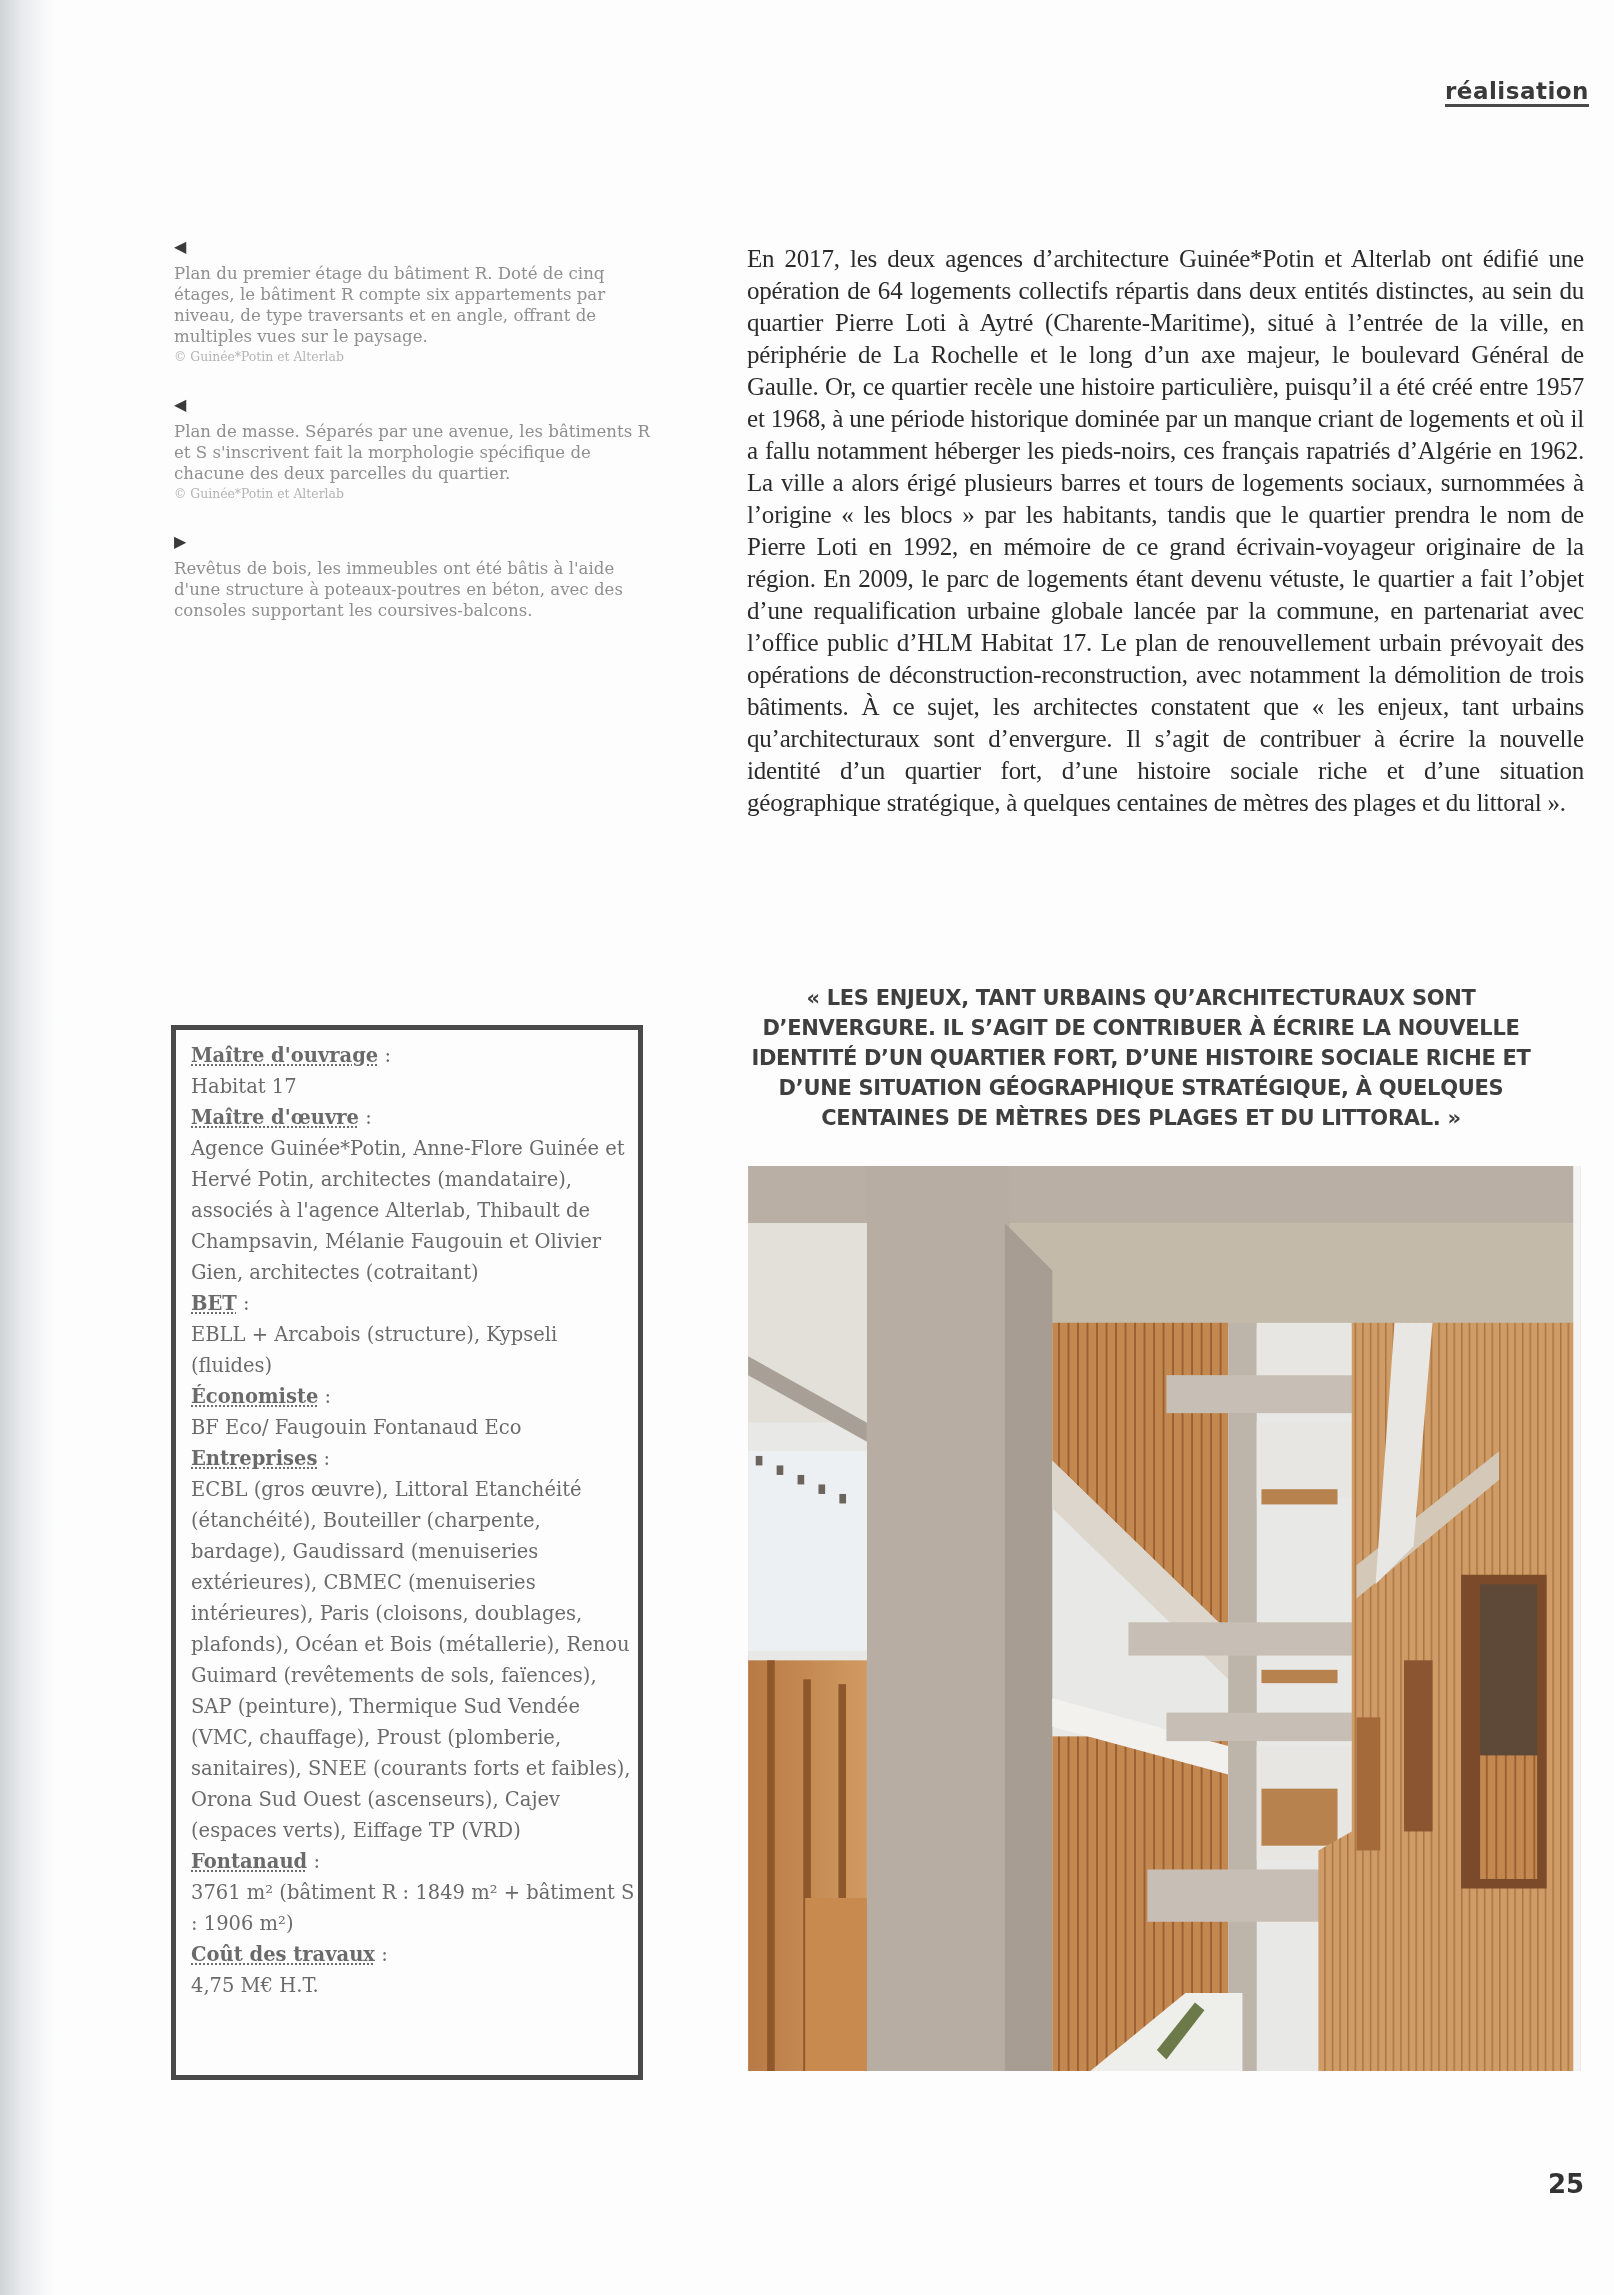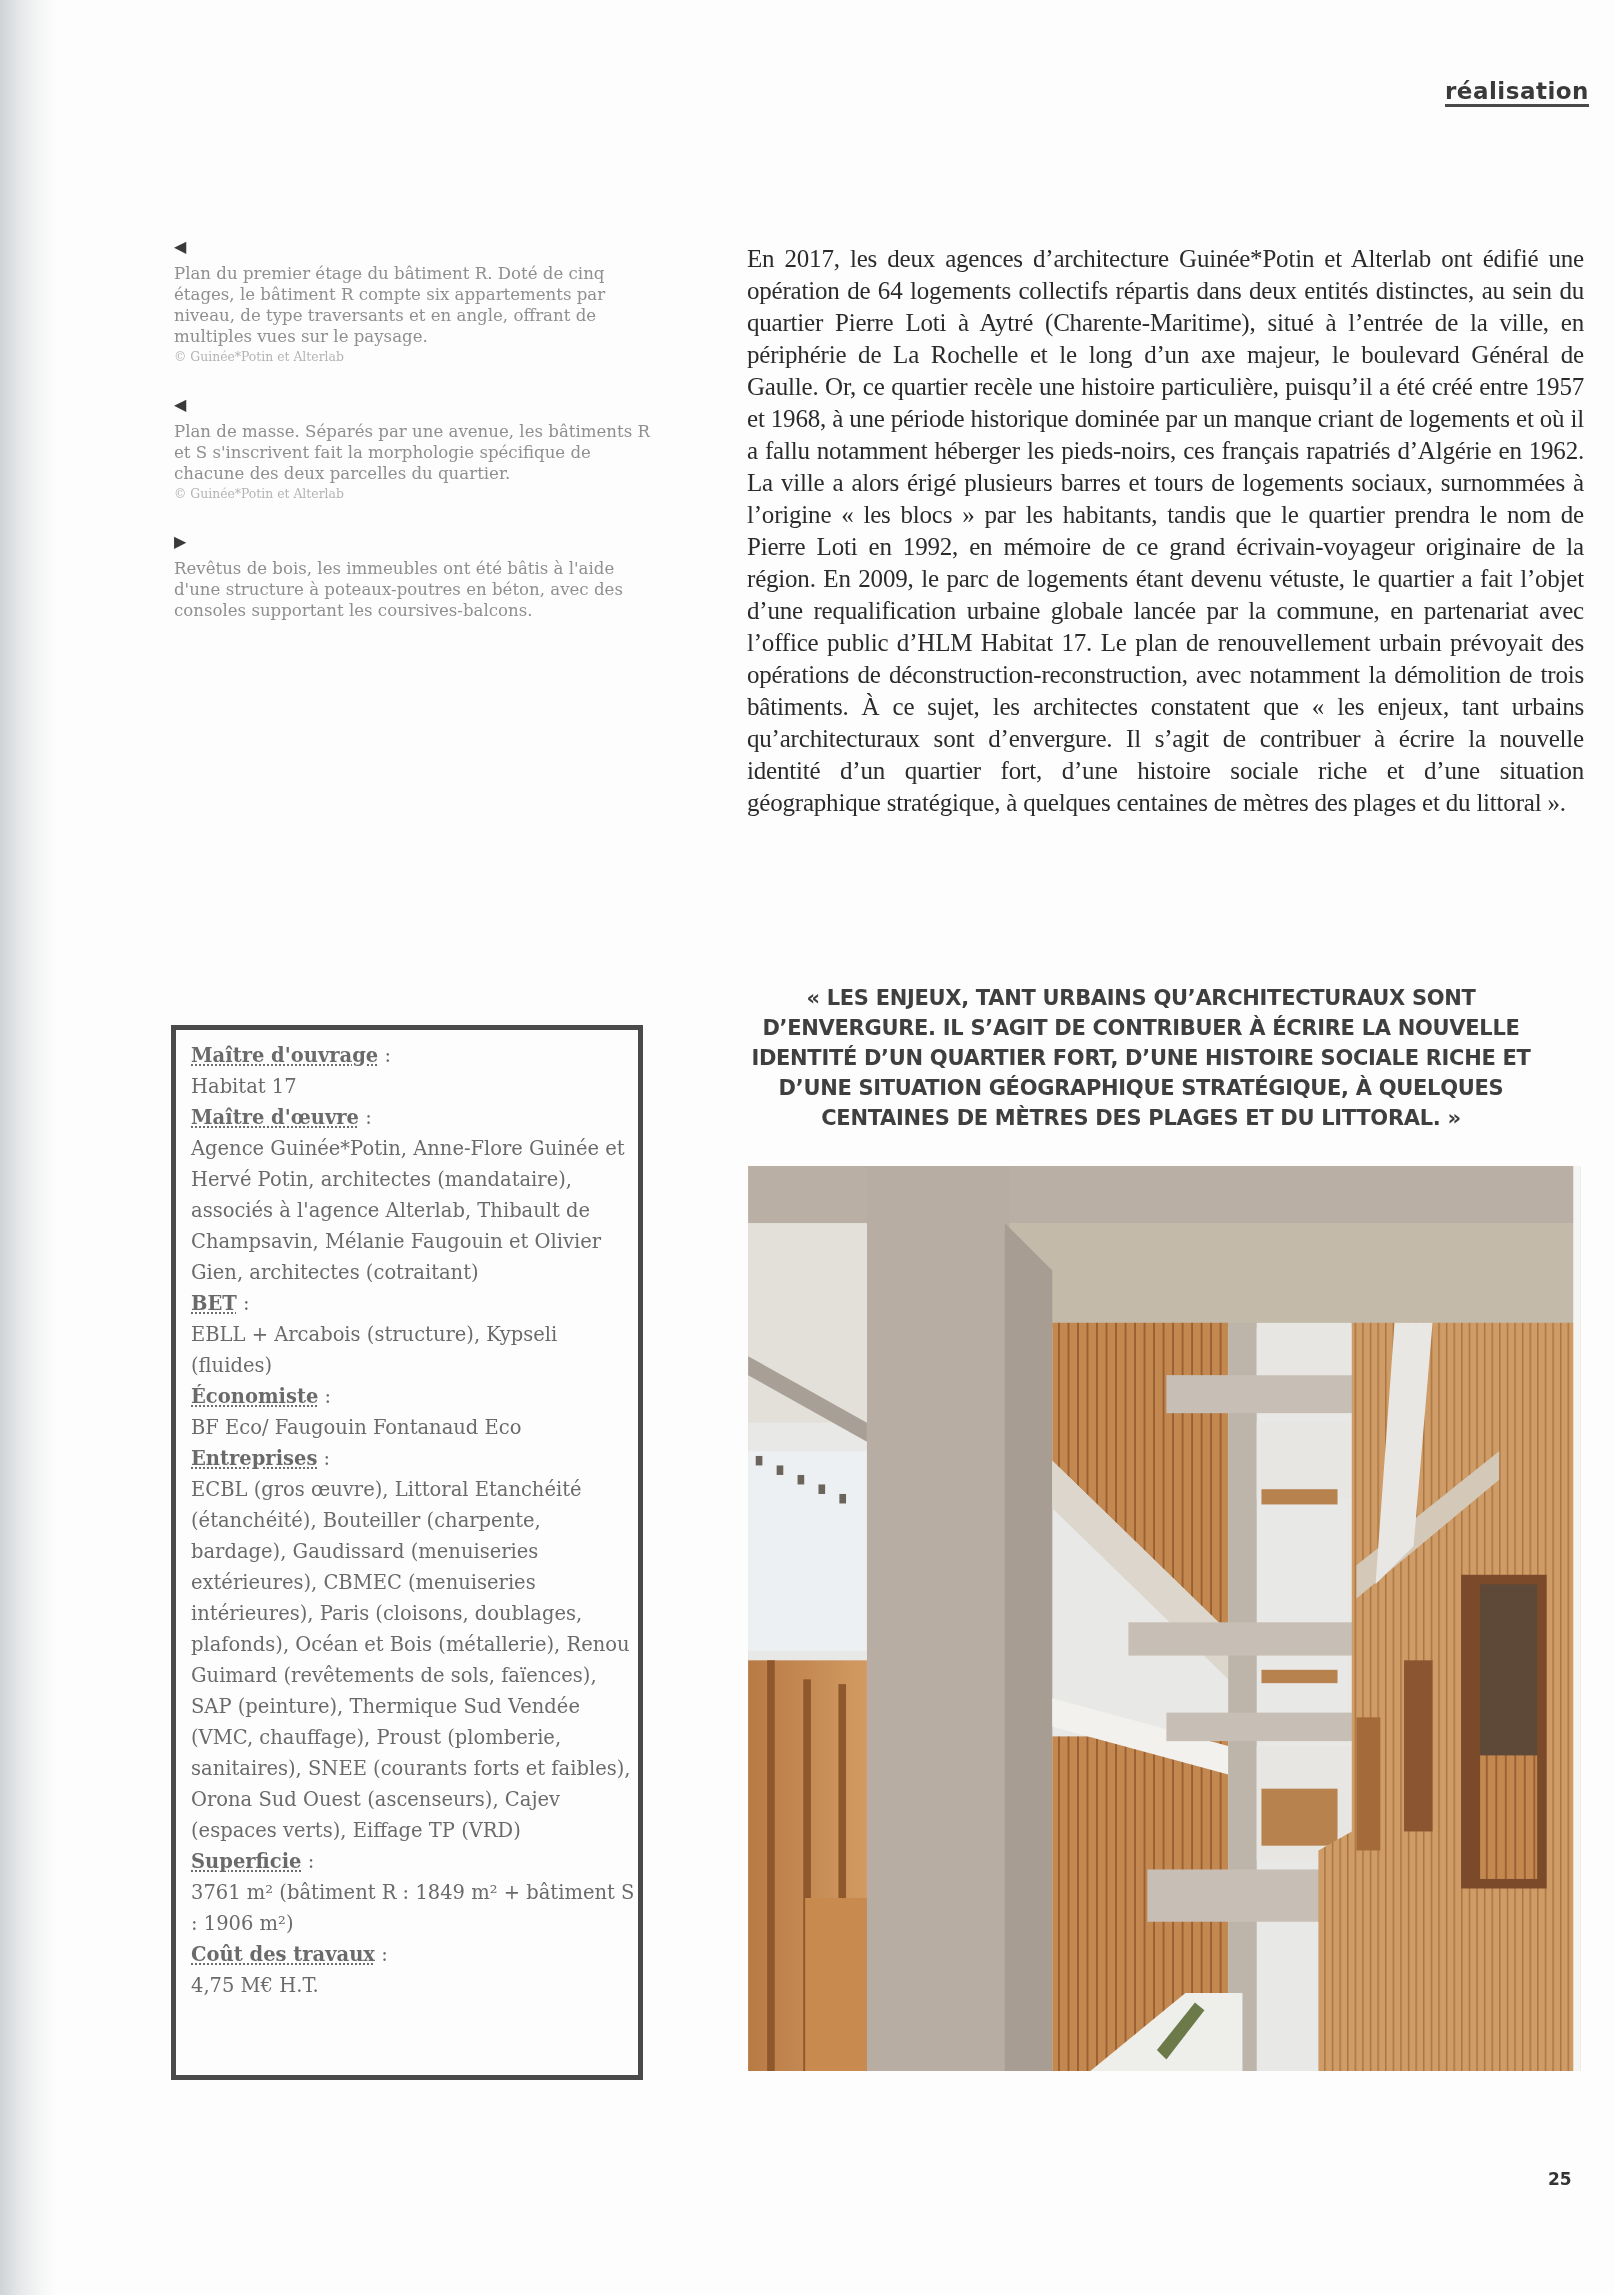--- a/index.html
+++ b/index.html
@@ -49,21 +49,21 @@
     }
     .credits-box .lbl { text-decoration: underline dotted; text-underline-offset: 2.9px; color: #6a6a6a; font-weight: bold; text-align: right; }
     .credits-box .colon { color: #6a6a6a; }
     .credits-box .val { display: block; }
     .photo {
       position: absolute; left: 748px; top: 1166px; width: 833px; height: 905px;
       overflow: hidden; background: #d9d1c7;
     }
     .page-number {
       position: absolute; left: 1548px; top: 2169px;
-      font-family: "DejaVu Sans", sans-serif; font-weight: bold; font-size: 17px; color: #333;
+      font-family: "DejaVu Sans", sans-serif; font-weight: bold; font-size: 26px; color: #333;
     }
   </style>
 </head>
 <body>
 
 <div class="page-shadow"></div>
 
 <div class="section-tag">réalisation</div>
 
 <div class="captions">
@@ -102,21 +102,21 @@
   </div>
   <div>
     <span class="lbl">Économiste</span><span class="colon"> :</span>
     <span class="val">BF Eco/ Faugouin Fontanaud Eco</span>
   </div>
   <div>
     <span class="lbl">Entreprises</span><span class="colon"> :</span>
     <span class="val">ECBL (gros œuvre), Littoral Etanchéité (étanchéité), Bouteiller (charpente, bardage), Gaudissard (menuiseries extérieures), CBMEC (menuiseries intérieures), Paris (cloisons, doublages, plafonds), Océan et Bois (métallerie), Renou Guimard (revêtements de sols, faïences), SAP (peinture), Thermique Sud Vendée (VMC, chauffage), Proust (plomberie, sanitaires), SNEE (courants forts et faibles), Orona Sud Ouest (ascenseurs), Cajev (espaces verts), Eiffage TP (VRD)</span>
   </div>
   <div>
-    <span class="lbl">Superficie</span><span class="colon"> :</span>
+    <span class="lbl">Fontanaud</span><span class="colon"> :</span>
     <span class="val">3761 m² (bâtiment R : 1849 m² + bâtiment S : 1906 m²)</span>
   </div>
   <div>
     <span class="lbl">Coût des travaux</span><span class="colon"> :</span>
     <span class="val">4,75 M€ H.T.</span>
   </div>
 </div>
 
 <div class="photo">
   <svg width="833" height="905" viewBox="0 0 876 952">

